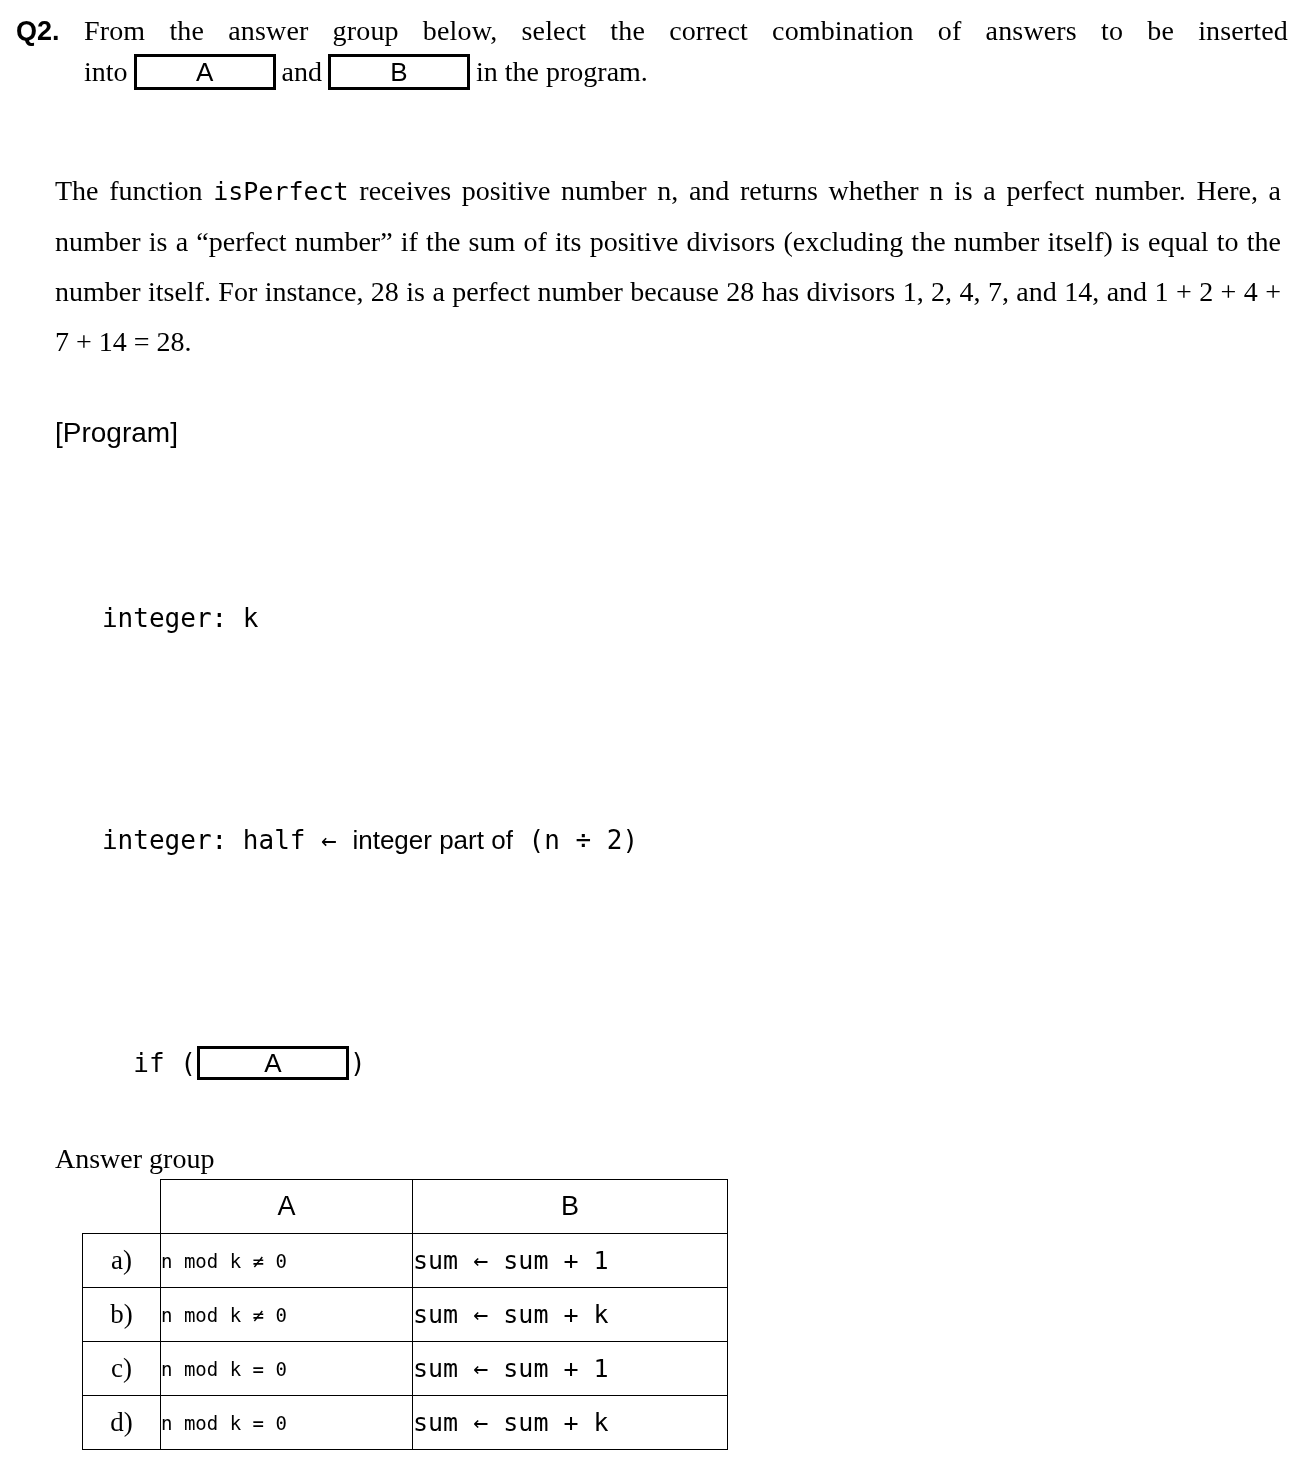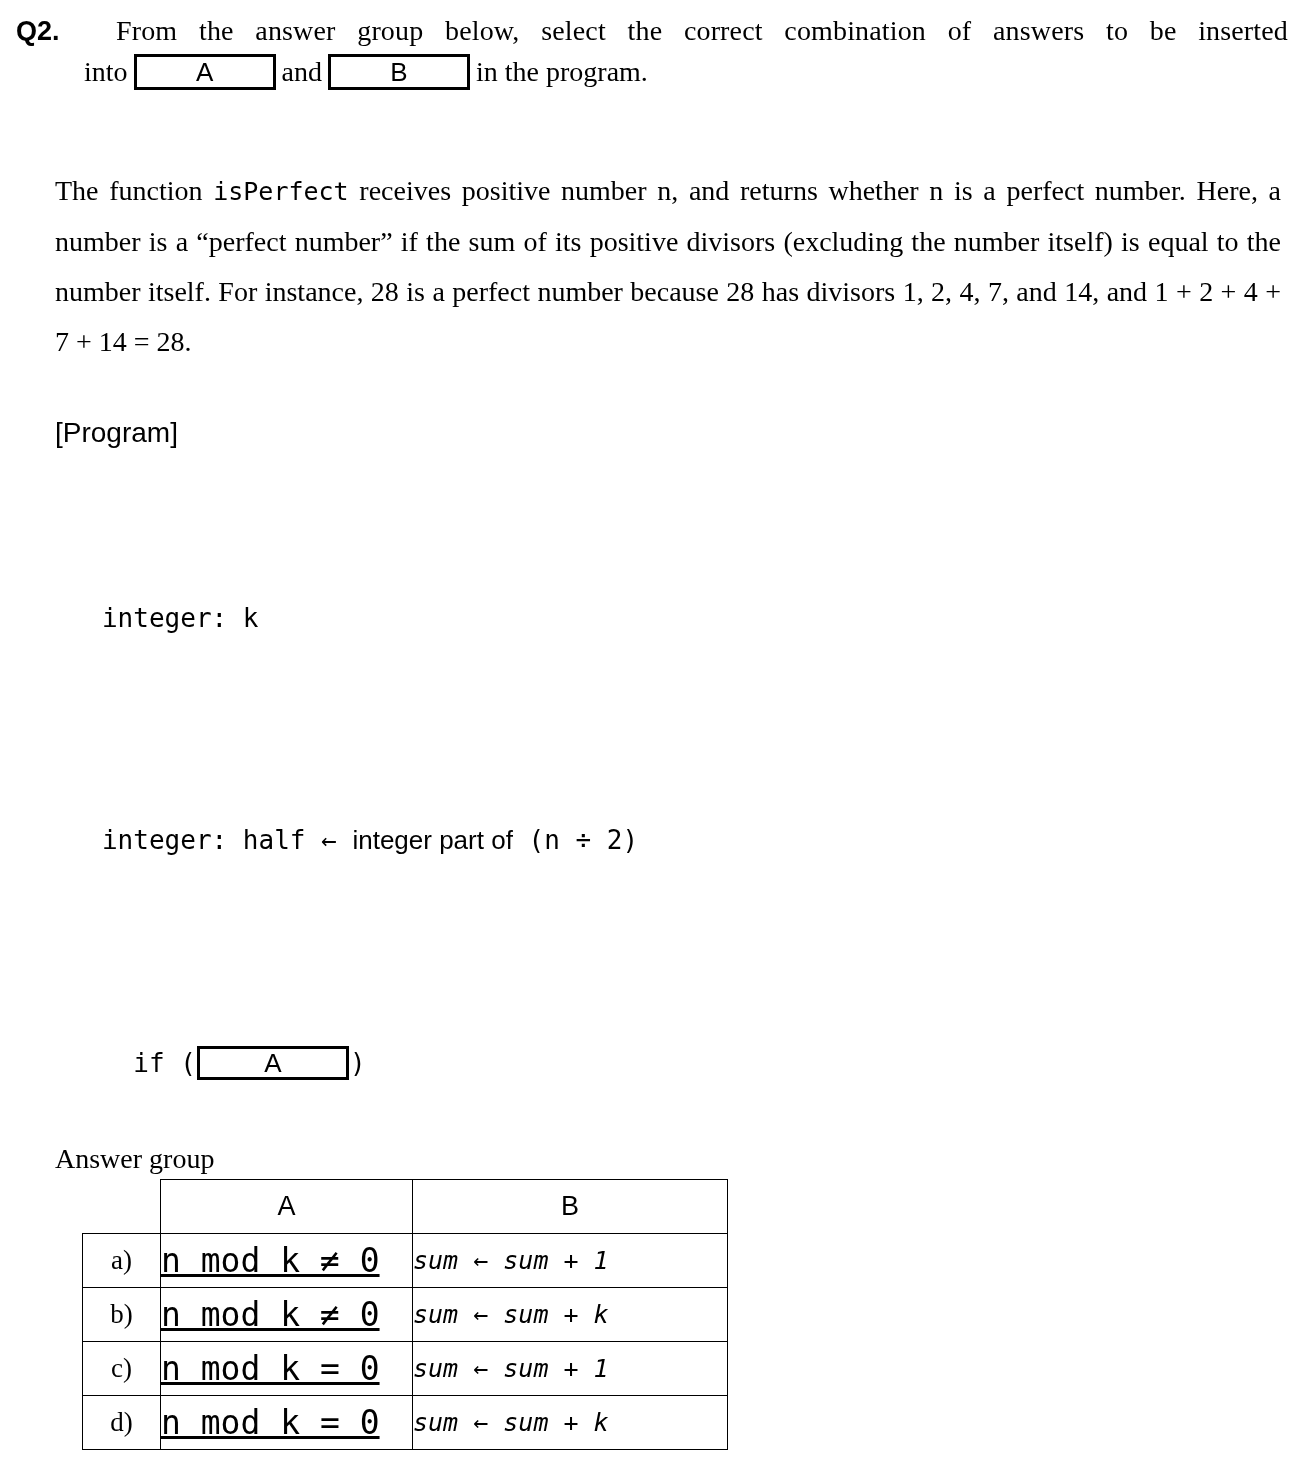--- a/index.html
+++ b/index.html
@@ -21,21 +21,20 @@
     position: absolute;
     left: 16px;
     top: 14px;
     width: 1272px;
   }
   .q-line1 {
     display: flex;
     align-items: flex-end;
     font-size: 28px;
     line-height: 34px;
-    gap: 32px;
   }
   .q-number {
     font-family: "Liberation Sans", sans-serif;
     font-weight: bold;
     font-size: 27px;
     width: 68px;
     flex: 0 0 68px;
   }
   .q-text-1 {
     flex: 1 1 auto;
@@ -170,31 +169,29 @@
     vertical-align: middle;
   }
   .row-label {
     text-align: center;
     font-family: "Liberation Serif", serif;
     font-size: 27px;
     vertical-align: middle;
   }
   .cell-mono {
     font-family: "DejaVu Sans Mono", monospace;
-    font-size: 33px;
+    font-size: 19px;
     vertical-align: middle;
     padding-left: 18px;
-    text-decoration: underline;
   }
   .cell-mono-b {
     font-family: "DejaVu Sans Mono", monospace;
     font-size: 25px;
     vertical-align: middle;
     padding-left: 20px;
-    font-style: italic;
   }
 </style>
 </head>
 <body>
 
 <div class="q-header">
   <div class="q-line1">
     <span class="q-number">Q2.</span>
     <span class="q-text-1">From the answer group below, select the correct combination of answers to be inserted</span>
   </div>

